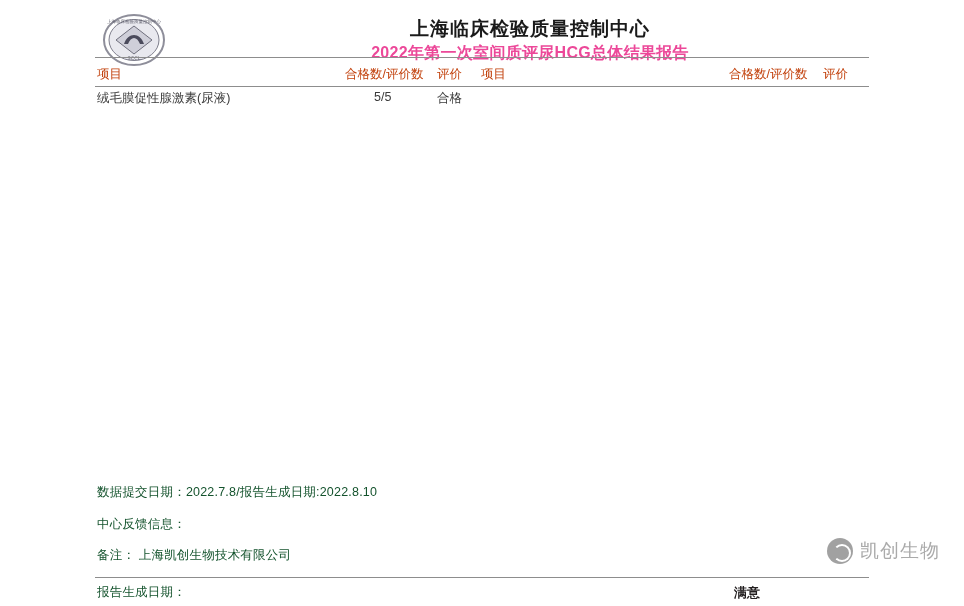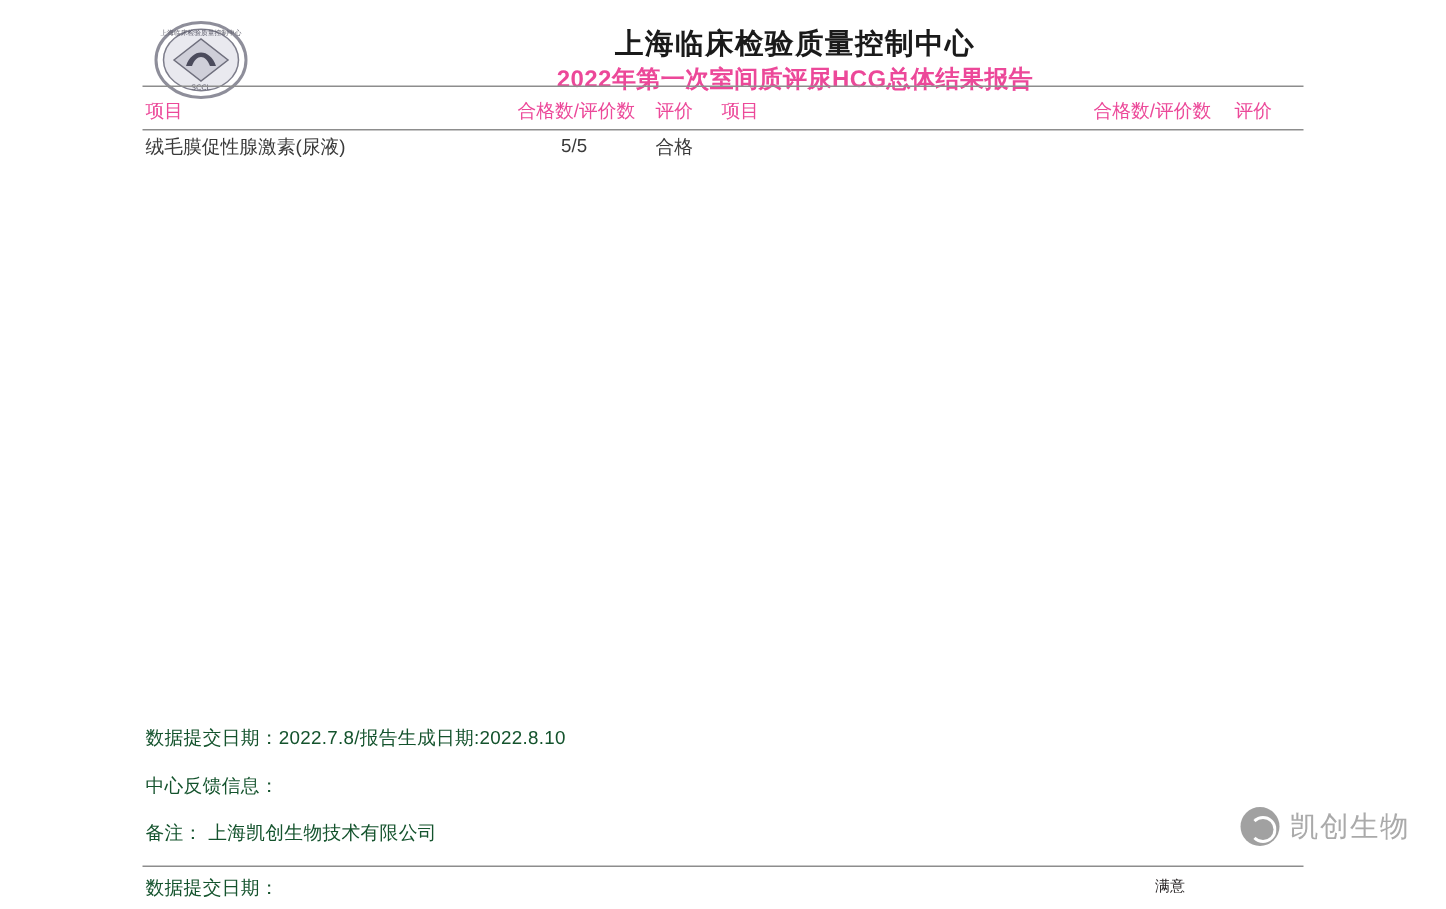--- a/index.html
+++ b/index.html
@@ -85,21 +85,21 @@
   }
 
   
   .table-head {
     position: absolute;
     left: 0;
     top: 66px;
     width: 792px;
     height: 20px;
     font-size: 12.5px;
-    color: #ec4899;
+    color: #c2410c;
   }
   .table-row {
     position: absolute;
     left: 0;
     top: 90px;
     width: 823px;
     height: 22px;
     font-size: 12.5px;
     color: #3a3a3a;
   }
@@ -126,25 +126,26 @@
     white-space: nowrap;
     letter-spacing: 0.2px;
   }
   .info-dates   { top: 484px; }
   .info-feedback{ top: 516px; }
   .info-remark  { top: 547px; }
   .info-overall { top: 584px; }
 
   .overall-value {
     position: absolute;
-    left: 770px;
+    left: 734px;
     top: 584px;
-    font-size: 10px;
+    font-size: 13px;
     color: #231f20;
     white-space: nowrap;
+    font-weight: bold;
   }
 
   
   .watermark {
     position: absolute;
     right: 24px;
     bottom: 42px;
     display: flex;
     align-items: center;
     gap: 7px;
@@ -210,21 +211,21 @@
 
   <div class="table-row">
     <span class="col c-item-l">绒毛膜促性腺激素(尿液)</span>
     <span class="col row-ratio">5/5</span>
     <span class="col row-eval">合格</span>
   </div>
 
   <div class="info info-dates">数据提交日期：2022.7.8/报告生成日期:2022.8.10</div>
   <div class="info info-feedback">中心反馈信息：</div>
   <div class="info info-remark">备注： 上海凯创生物技术有限公司</div>
-  <div class="info info-overall">数据提交日期：</div>
+  <div class="info info-overall">报告生成日期：</div>
   <div class="overall-value">满意</div>
 
   <div class="rule rule-bottom"></div>
 
   <div class="watermark">
     <div class="wm-logo"></div>
     <div class="wm-text">凯创生物</div>
   </div>
 
 </div>

